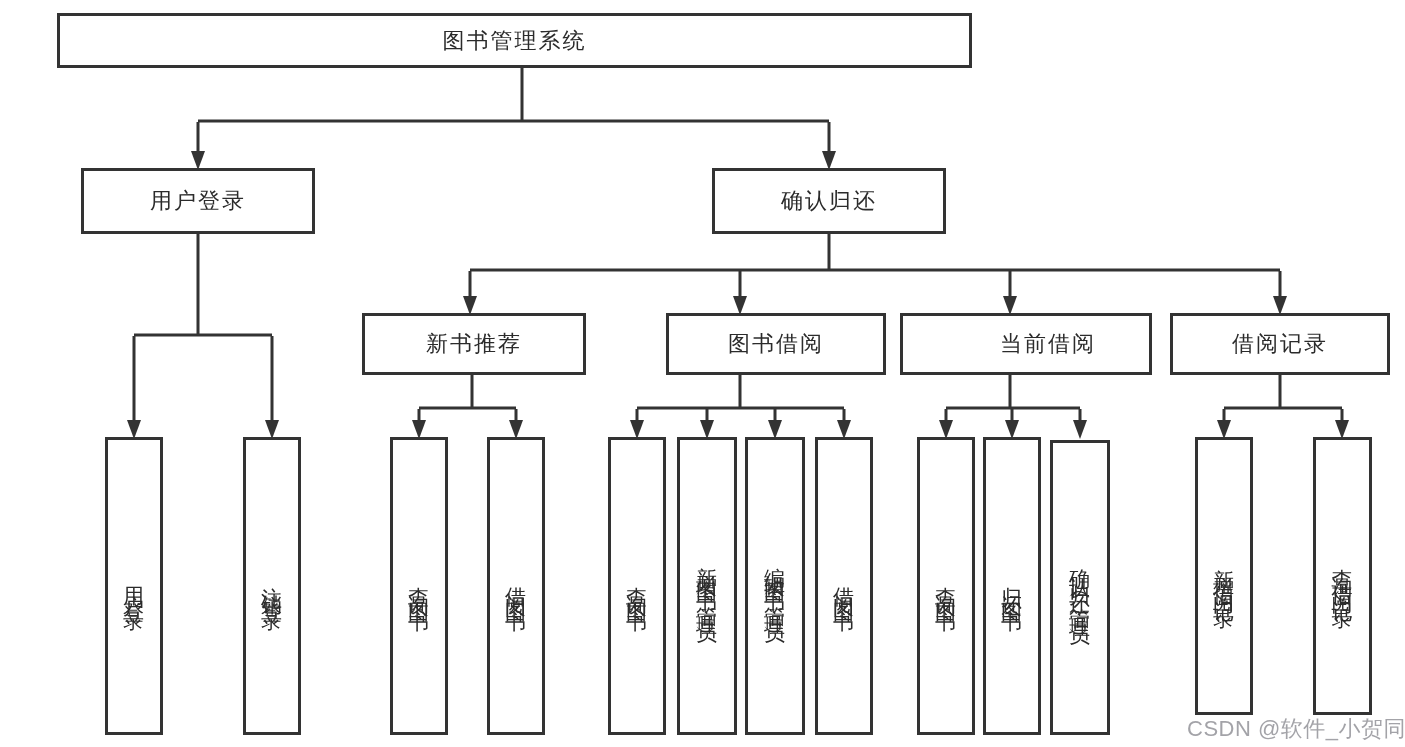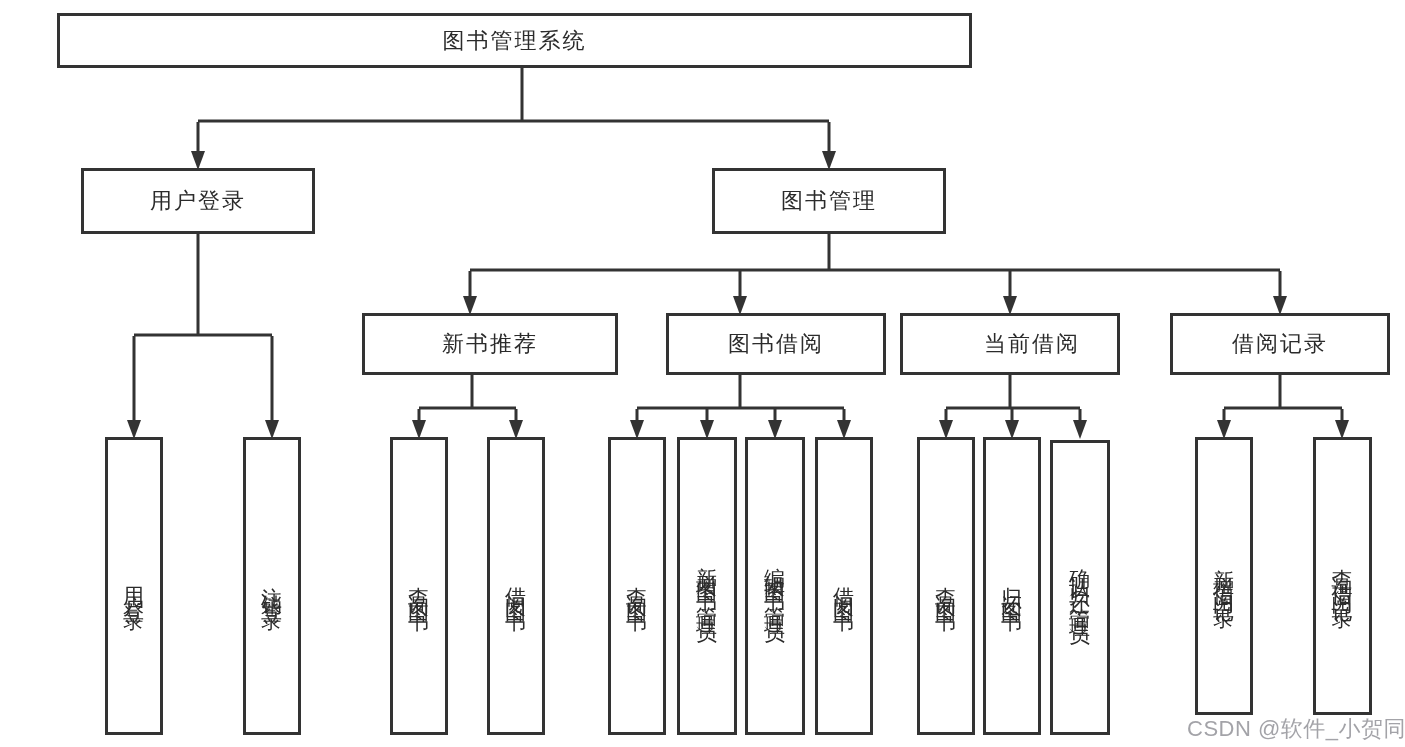--- a/index.html
+++ b/index.html
@@ -92,25 +92,25 @@
       <polygon points="1005,420 1019,420 1012,439"></polygon>
       <polygon points="1073,420 1087,420 1080,439"></polygon>
       <polygon points="1217,420 1231,420 1224,439"></polygon>
       <polygon points="1335,420 1349,420 1342,439"></polygon>
     </g>
   </svg>
 
   <div class="box root" style="left:21px; top:13px; width:915px; height:55px;margin-left:36px;">图书管理系统</div>
 
   <div class="box lvl" style="left:81px; top:168px; width:234px; height:66px;">用户登录</div>
-  <div class="box lvl" style="left:712px; top:168px; width:234px; height:66px;">图书管理</div>
+  <div class="box lvl" style="left:712px; top:168px; width:234px; height:66px;">确认归还</div>
 
-  <div class="box lvl" style="left:362px; top:313px; width:256px; height:62px;">新书推荐</div>
+  <div class="box lvl" style="left:362px; top:313px; width:224px; height:62px;">新书推荐</div>
   <div class="box lvl" style="left:630px; top:313px; width:220px; height:62px;margin-left:36px;">图书借阅</div>
-  <div class="box lvl" style="left:900px; top:313px; width:220px; height:62px;padding-left:44px;">当前借阅</div>
+  <div class="box lvl" style="left:900px; top:313px; width:252px; height:62px;padding-left:44px;">当前借阅</div>
   <div class="box lvl" style="left:1170px; top:313px; width:220px; height:62px;">借阅记录</div>
 
   <div class="leaf" style="left:105px; top:437px; height:298px;">用户登录</div>
   <div class="leaf" style="left:243px; top:437px; height:298px;">注销登录</div>
 
   <div class="leaf" style="left:390px; top:437px; height:298px;">查询图书</div>
   <div class="leaf" style="left:487px; top:437px; height:298px;">借阅图书</div>
 
   <div class="leaf" style="left:608px; top:437px; height:298px;">查询图书</div>
   <div class="leaf" style="left:677px; top:437px; width:60px; height:298px;">新增图书（管理员）</div>

